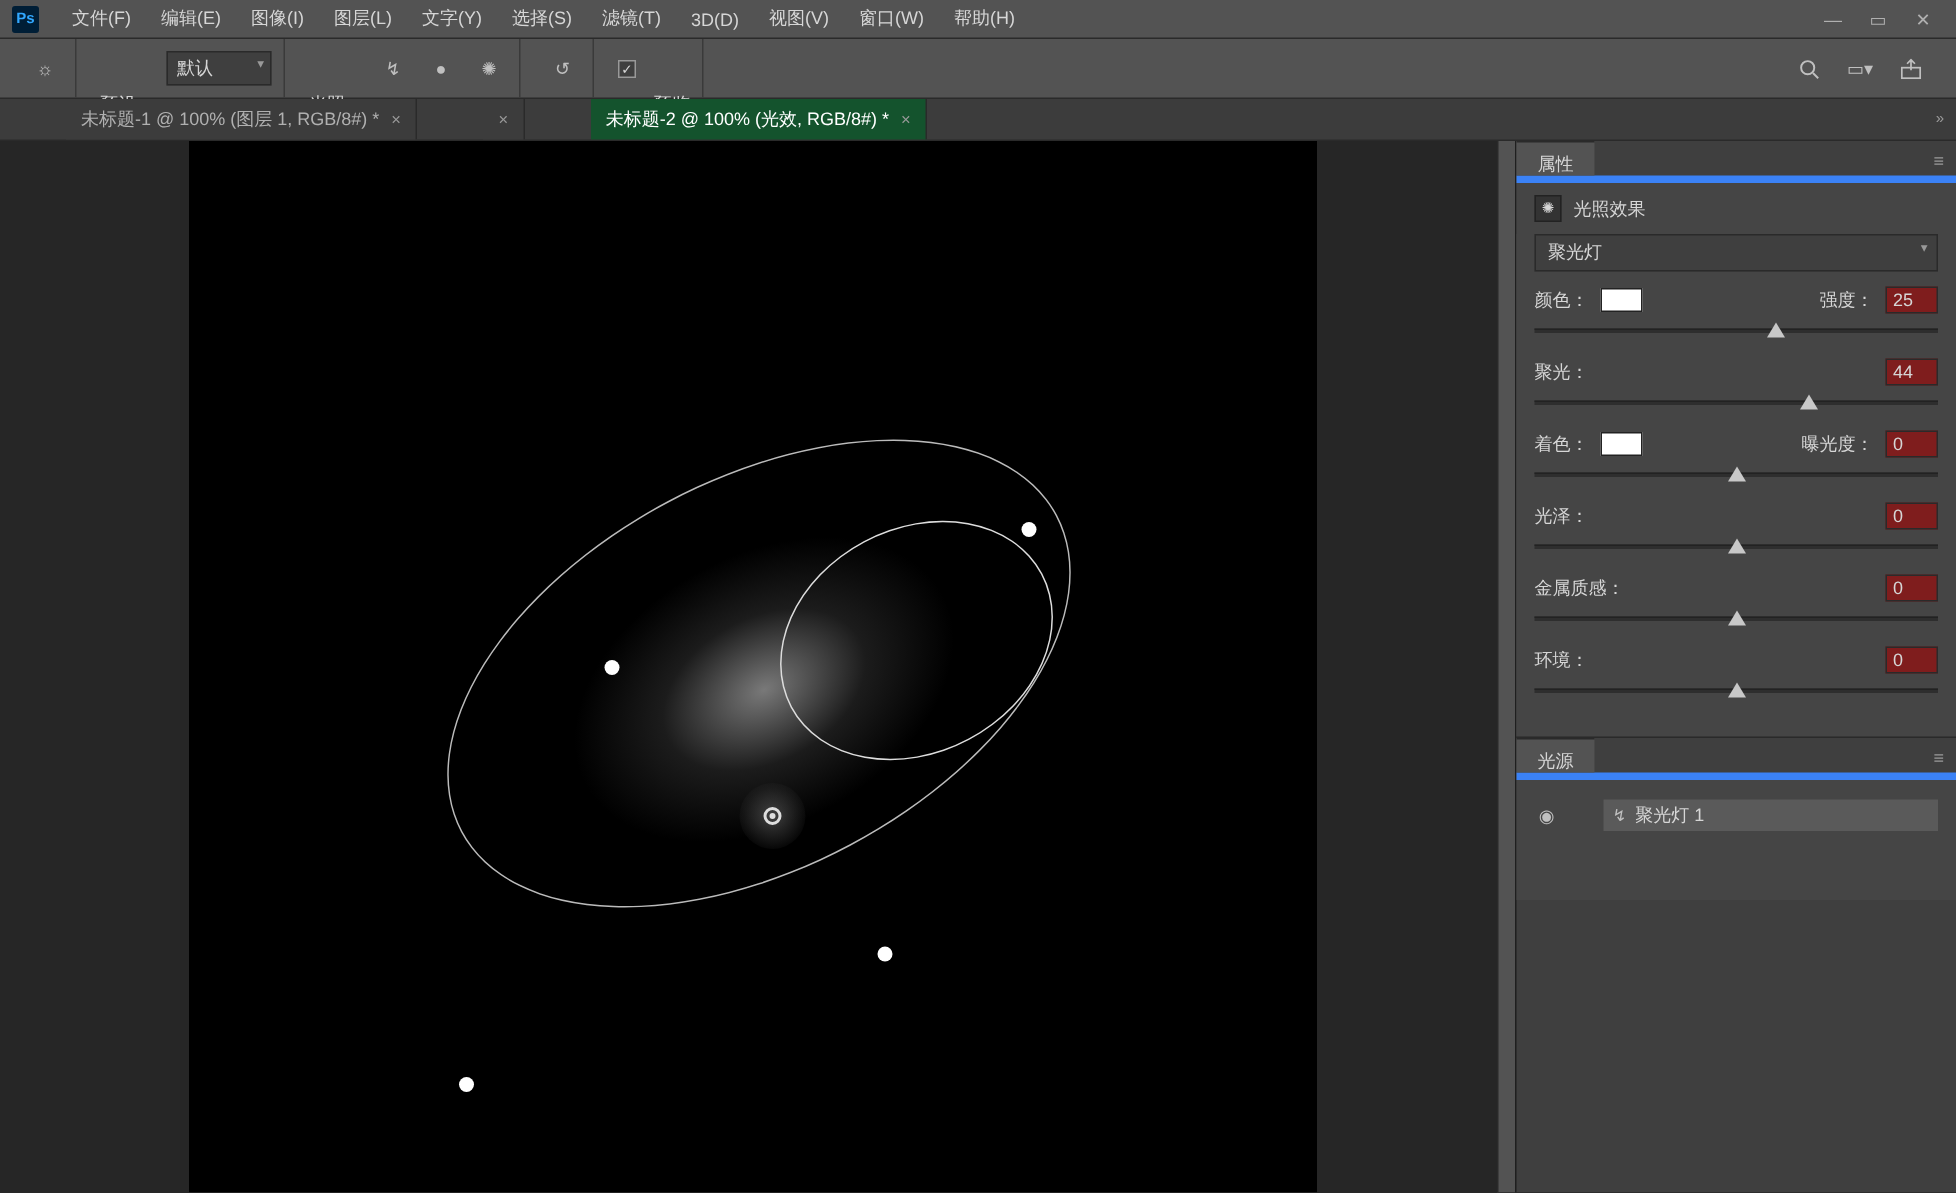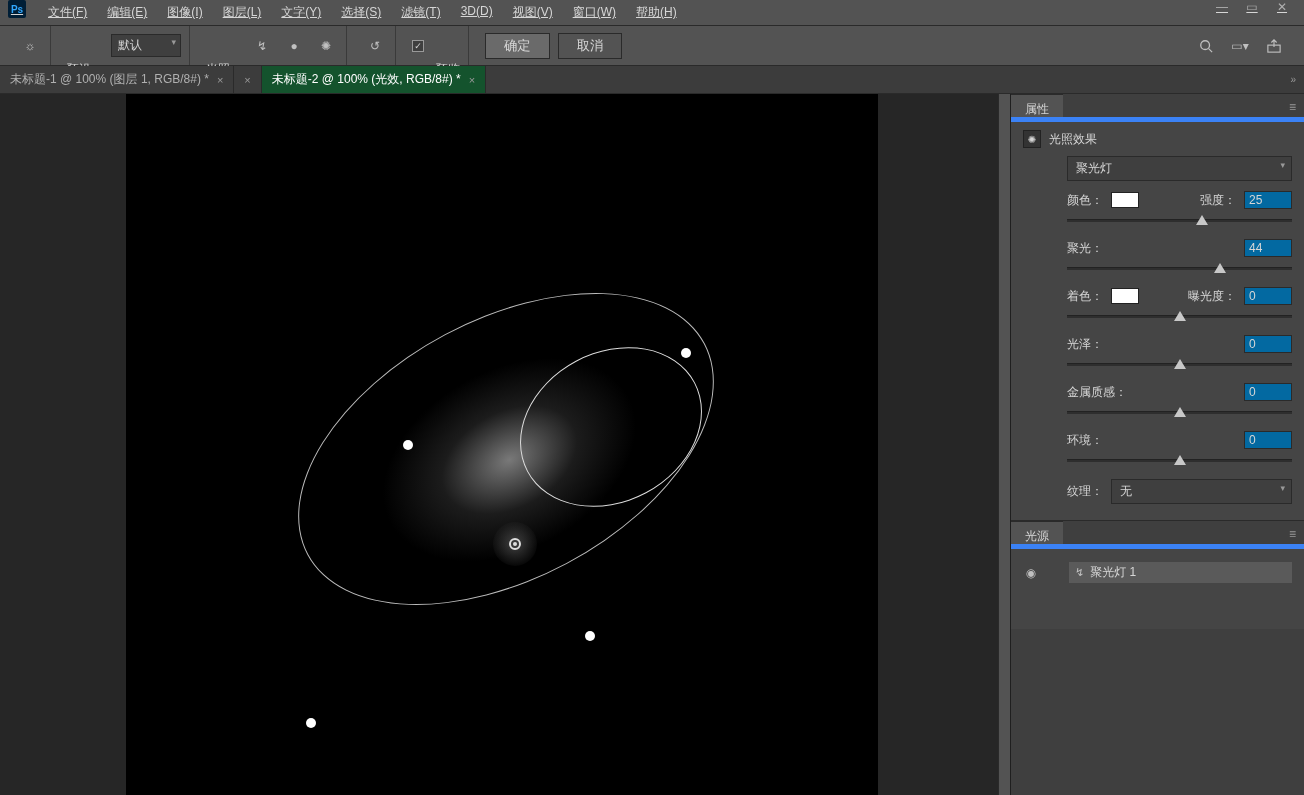--- a/index.html
+++ b/index.html
@@ -1,19 +1,19 @@
 <!DOCTYPE html>
 <html><head>
 <meta charset="utf-8">
 <style>
 * { margin: 0; padding: 0; box-sizing: border-box; font-family: "Microsoft YaHei", sans-serif; user-select: none; }
 body { background: #535353; color: #d6d6d6; font-size: 12px; overflow: hidden; width: 1304px; height: 795px; }
 
 
-.menubar { background: #535353; height: 26px; display: flex; padding: 0 8px; border-bottom: 1px solid #2a2a2a; text-decoration: underline; }
+.menubar { background: #535353; height: 26px; display: flex; align-items: center; padding: 0 8px; border-bottom: 1px solid #2a2a2a; }
 .ps-logo { width: 18px; height: 18px; background: #001e36; color: #31a8ff; font-size: 10px; font-weight: bold; display: flex; align-items: center; justify-content: center; margin-right: 12px; border-radius: 2px; }
 .menu-item { padding: 4px 10px; cursor: default; }
 .window-controls { margin-left: auto; display: flex; gap: 14px; padding-right: 6px; }
 .win-btn { width: 16px; height: 14px; display: flex; align-items: center; justify-content: center; color: #b0b0b0; }
 
 
 .optionsbar { background: #535353; height: 40px; display: flex; align-items: center; padding: 0 10px; border-bottom: 1px solid #2a2a2a; gap: 8px; }
 .opt-group { display: flex; align-items: center; gap: 8px; padding: 0 8px; border-right: 1px solid #3a3a3a; height: 100%; }
 .opt-group.noborder { border-right: none; }
 .opt-label { color: #d6d6d6; margin-top: 48px; }
@@ -21,21 +21,21 @@
 .opt-select::after { content: "▾"; position: absolute; right: 4px; color: #999; font-size: 9px; }
 .icon-btn { width: 24px; height: 24px; display: flex; align-items: center; justify-content: center; color: #c0c0c0; cursor: default; }
 .checkbox { width: 12px; height: 12px; border: 1px solid #999; background: #3f3f3f; display: inline-flex; align-items: center; justify-content: center; margin-right: 4px; }
 .checkbox.checked::after { content: "✓"; font-size: 9px; color: #d6d6d6; }
 .btn { background: #535353; border: 1px solid #2a2a2a; padding: 3px 18px; color: #d6d6d6; cursor: default; }
 .btn.primary { background: #6a6a6a; }
 .right-tools { margin-left: auto; display: flex; gap: 10px; padding-right: 8px; }
 
 
 .tabs { background: #3c3c3c; height: 28px; display: flex; align-items: stretch; border-bottom: 1px solid #2a2a2a; }
-.tab { display: flex; align-items: center; padding: 0 10px; color: #b0b0b0; border-right: 1px solid #2a2a2a; gap: 8px; background: #3c3c3c; }
+.tab { display: flex; align-items: center; padding: 0 10px; color: #b0b0b0; border-right: 1px solid #2a2a2a; gap: 8px; background: #3c3c3c; margin-left: 44px; }
 .tab.active { background: #14532d; color: #fff; }
 .tab-close { color: #999; font-size: 11px; }
 .tabs-more { margin-left: auto; padding: 0 8px; display: flex; align-items: center; color: #999; font-size: 10px; }
 
 
 .workspace { display: flex; height: calc(100% - 94px); }
 .canvas-area { flex: 1; background: #262626; position: relative; overflow: hidden; }
 .canvas { position: absolute; left: 126px; top: 0; width: 752px; height: 100%; background: #000; }
 
 
@@ -54,28 +54,28 @@
 
 .panels { width: 294px; background: #3f3f3f; display: flex; flex-direction: column; border-left: 1px solid #1f1f1f; }
 .scroll-spacer { width: 12px; background: #535353; border-left: 1px solid #2a2a2a; }
 .panel-tabs { background: #3f3f3f; height: 28px; display: flex; align-items: stretch; border-bottom: 5px solid #3b82f6; }
 .panel-tab { padding: 6px 14px; background: #535353; color: #d6d6d6; border-top: 1px solid #2a2a2a; }
 .panel-menu { margin-left: auto; padding: 6px 8px; color: #999; }
 .panel-body { background: #454545; padding: 0; flex-shrink: 0; }
 .panel-header { display: flex; align-items: center; gap: 8px; padding: 8px 12px; }
 .panel-header .hicon { width: 18px; height: 18px; background: #333; border: 1px solid #222; display: flex; align-items: center; justify-content: center; font-size: 10px; }
 
-.prop-content { background: #454545; padding: 0 12px 12px; margin-left: 44px; }
+.prop-content { background: #454545; padding: 0 12px 12px; }
 .select-full { background: #3f3f3f; border: 1px solid #2a2a2a; padding: 3px 8px; color: #d6d6d6; position: relative; margin-bottom: 10px; }
 .select-full::after { content: "▾"; position: absolute; right: 6px; color: #999; font-size: 9px; }
 
 .prop-row { display: flex; align-items: center; gap: 8px; margin-bottom: 4px; }
 .prop-label { color: #d6d6d6; }
 .swatch { width: 28px; height: 16px; background: #fff; border: 1px solid #222; }
-.prop-value { background: #0369a1; border: 1px solid #2a2a2a; color: #d6d6d6; width: 48px; padding: 1px 4px; text-align: left; }
+.prop-value { background: #7f1d1d; border: 1px solid #2a2a2a; color: #d6d6d6; width: 35px; padding: 1px 4px; text-align: left; }
 .spacer { flex: 1; }
 
 .slider { position: relative; height: 16px; margin-bottom: 10px; }
 .slider-track { position: absolute; top: 6px; left: 0; right: 0; height: 3px; background: #2e2e2e; border-top: 1px solid #222; }
 .slider-thumb { position: absolute; top: 2px; width: 0; height: 0; border-left: 6px solid transparent; border-right: 6px solid transparent; border-bottom: 10px solid #c8c8c8; transform: translateX(-6px); }
 
 .lights-panel { border-top: 1px solid #2a2a2a; }
 .lights-body { background: #454545; padding: 10px 0; min-height: 80px; }
 .light-item { display: flex; align-items: center; gap: 10px; padding: 3px 12px; }
 .light-item .eye { width: 16px; text-align: center; color: #c0c0c0; }
@@ -119,24 +119,20 @@
     <span class="icon-btn">●</span>
     <span class="icon-btn">✺</span>
   </div>
   <div class="opt-group">
     <span class="icon-btn">↺</span>
   </div>
   <div class="opt-group">
     <span class="checkbox checked"></span>
     <span class="opt-label">预览</span>
   </div>
-  <div class="opt-group noborder">
-    <button class="btn primary">确定</button>
-    <button class="btn">取消</button>
-  </div>
   <div class="right-tools">
     <span class="icon-btn">
       <svg width="14" height="14" viewBox="0 0 16 16">
           <circle cx="7" cy="7" r="5" fill="none" stroke="#c0c0c0" stroke-width="1.5"></circle>
           <line x1="11" y1="11" x2="15" y2="15" stroke="#c0c0c0" stroke-width="1.5"></line>
         </svg>
     </span>
     <span class="icon-btn">▭▾</span>
     <span class="icon-btn">
       <svg width="14" height="14" viewBox="0 0 16 16">
@@ -251,24 +247,20 @@
         <div class="prop-row">
           <span class="prop-label">环境：</span>
           <span class="spacer"></span>
           <span class="prop-value">0</span>
         </div>
         <div class="slider">
             <div class="slider-track"></div>
             <div class="slider-thumb" style="left: 50%;"></div>
           </div>
 
-        <div class="prop-row" style="margin-top:6px">
-          <span class="prop-label">纹理：</span>
-          <span class="select-full" style="flex:1;margin-bottom:0">无</span>
-        </div>
       </div>
     </div>
 
     <div class="lights-panel">
       <div class="panel-tabs">
         <div class="panel-tab">光源</div>
         <div class="panel-menu">≡</div>
       </div>
       <div class="lights-body">
         <div class="light-item">

